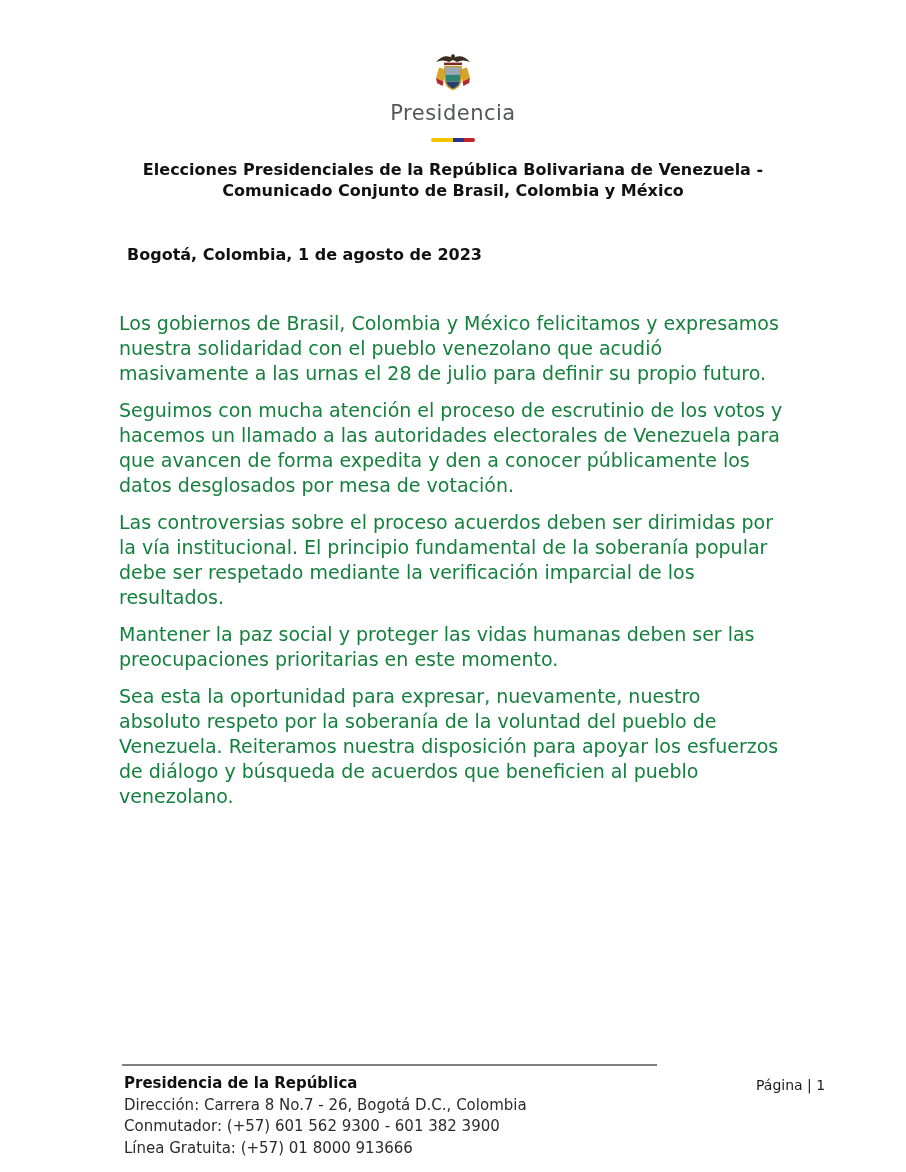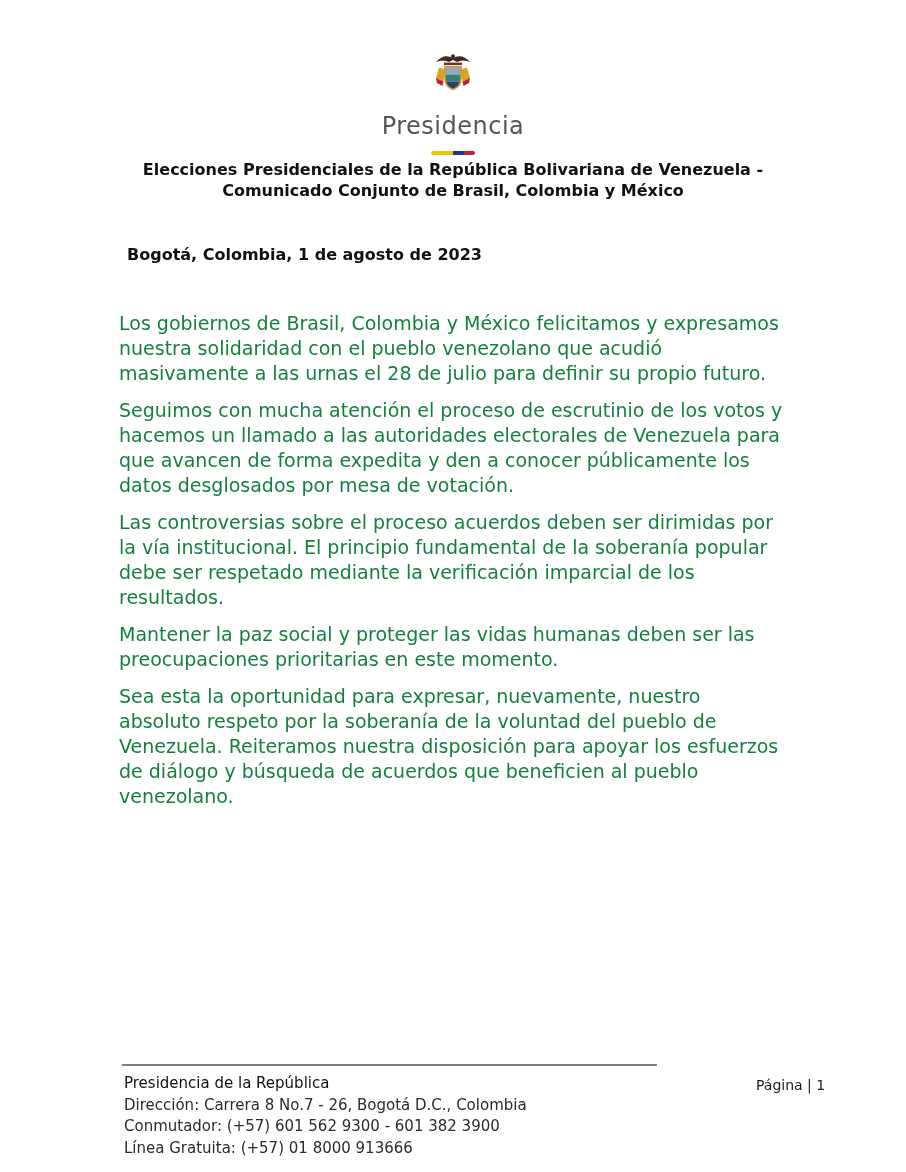--- a/index.html
+++ b/index.html
@@ -22,22 +22,22 @@
     position: absolute; top: 50px; left: 0; right: 0;
     text-align: center;
   }
   .coat-of-arms {
     display: block;
     margin: 0 auto;
     width: 46px; height: 44px;
   }
   .logo-wordmark {
     display: block;
-    margin-top: 18px;
-    font-size: 24px;
+    margin-top: 5px;
+    font-size: 21px;
     font-weight: 500;
     letter-spacing: 0.5px;
     color: #54565b;
     line-height: 28px;
   }
   .logo-flagbar {
     display: inline-flex;
     margin-top: 3px;
     width: 44px; height: 4px;
     border-radius: 2px;
@@ -79,21 +79,21 @@
     position: absolute; top: 1064px; left: 122px;
     width: 535px; height: 2px;
     background: #7f7f7f;
   }
   .footer-block {
     position: absolute; top: 1073px; left: 124px;
     font-size: 15px;
     line-height: 21.5px;
     color: #2b2b2b;
   }
-  .footer-org { font-weight: normal; color: #111; }
+  .footer-org { font-weight: bold; color: #111; }
   .page-number {
     position: absolute; top: 1077px; left: 712px;
     font-size: 14px;
     color: #1a1a1a;
     margin-left: 44px;
   }
 </style>
 </head>
 <body>
 

